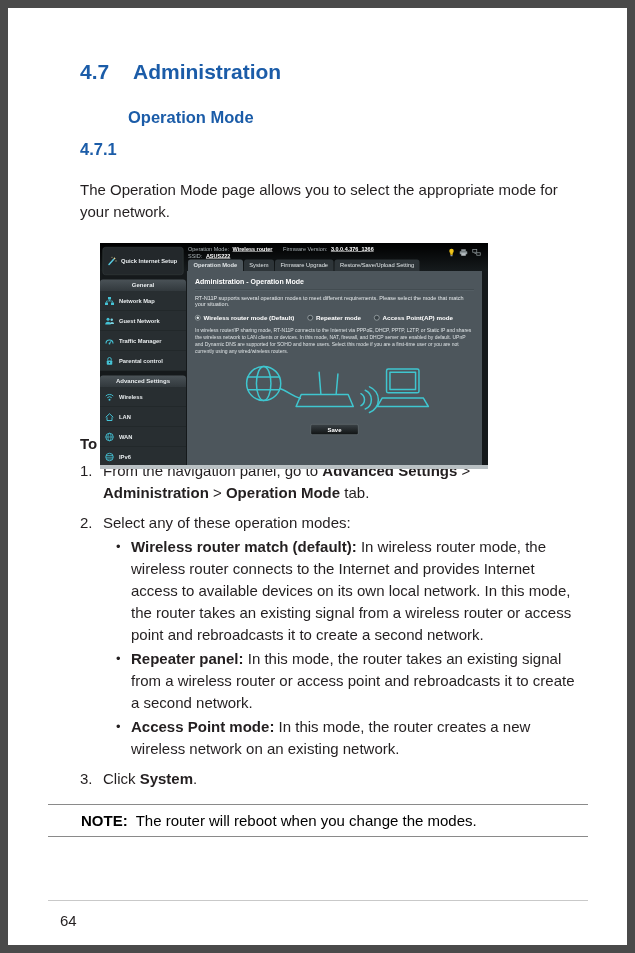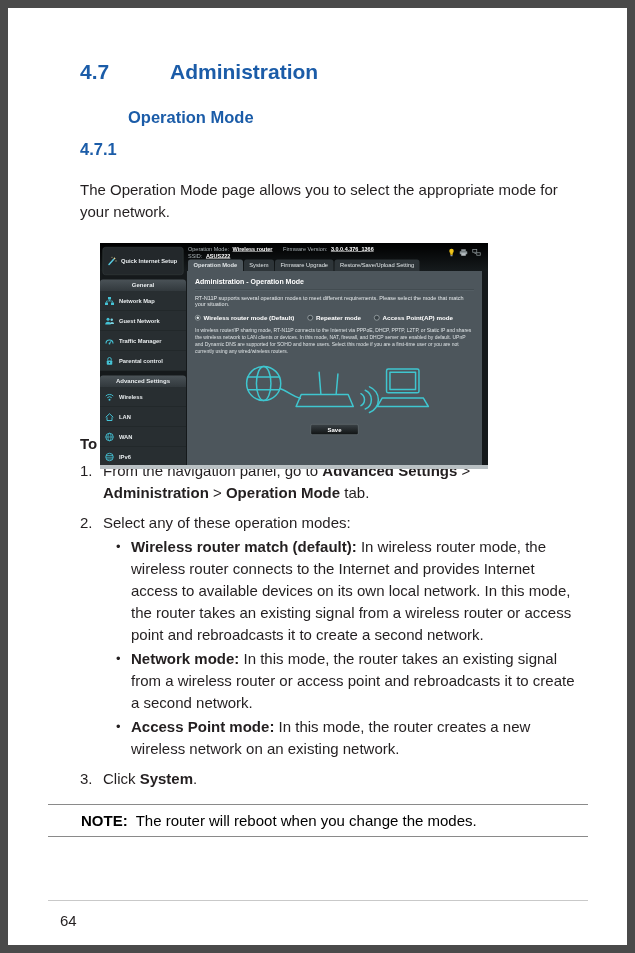--- a/index.html
+++ b/index.html
@@ -1,21 +1,21 @@
 <!DOCTYPE html>
 <html><head>
 <meta charset="utf-8">
 <style>
   * { margin:0; padding:0; box-sizing:border-box; }
   html,body { width:635px; height:953px; }
   body { background:#4a4a4a; font-family:"Liberation Sans", sans-serif; }
   .page { position:absolute; left:8px; top:8px; width:619px; height:937px; background:#ffffff; padding:52px 48px 0 72px; overflow:hidden; }
 
   
-  .h1 { display:flex; color:#1b5ca8; font-size:21px; font-weight:700;gap:37px; }
+  .h1 { display:flex; color:#1b5ca8; font-size:21px; font-weight:700; }
   .h1 .hnum { width:53px; }
   .h2 { display:flex; color:#1b5ca8; font-size:16.5px; font-weight:700; margin-top:24px; }
   .h2 .hnum { width:48px;margin-top:32px; }
   .intro { margin-top:20px; font-size:15px; line-height:22px; color:#231f20; max-width:505px; }
   .setup-h { margin-top:24px; font-size:15px; font-weight:700; color:#231f20; }
   .step { display:flex; margin-top:8px; font-size:15px; line-height:22px; color:#231f20; max-width:510px; }
   .step .snum { width:23px; flex:none; }
   .bullet { display:flex; margin-left:36px; margin-top:2px; font-size:15px; line-height:22px; color:#231f20; max-width:470px; }
   .bullet .bchar { width:15px; flex:none; font-size:13px; }
   .stext span.b, .btext span.b { font-weight:700; }
@@ -267,21 +267,21 @@
     <span class="snum">2.</span>
     <div class="stext"><span>Select any of these operation modes:</span></div>
   </div>
 
   <div class="bullet">
     <span class="bchar">•</span>
     <div class="btext"><span class="b">Wireless router match (default):</span><span> In wireless router mode, the wireless router connects to the Internet and provides Internet access to available devices on its own local network. In this mode, the router takes an existing signal from a wireless router or access point and rebroadcasts it to create a second network.</span></div>
   </div>
   <div class="bullet">
     <span class="bchar">•</span>
-    <div class="btext"><span class="b">Network mode:</span><span> In this mode, the router takes an existing signal from a wireless router or access point and rebroadcasts it to create a second network.</span></div>
+    <div class="btext"><span class="b">Repeater panel:</span><span> In this mode, the router takes an existing signal from a wireless router or access point and rebroadcasts it to create a second network.</span></div>
   </div>
   <div class="bullet">
     <span class="bchar">•</span>
     <div class="btext"><span class="b">Access Point mode:</span><span> In this mode, the router creates a new wireless network on an existing network.</span></div>
   </div>
 
   <div class="step">
     <span class="snum">3.</span>
     <div class="stext"><span>Click </span><span class="b">System</span><span>.</span></div>
   </div>

